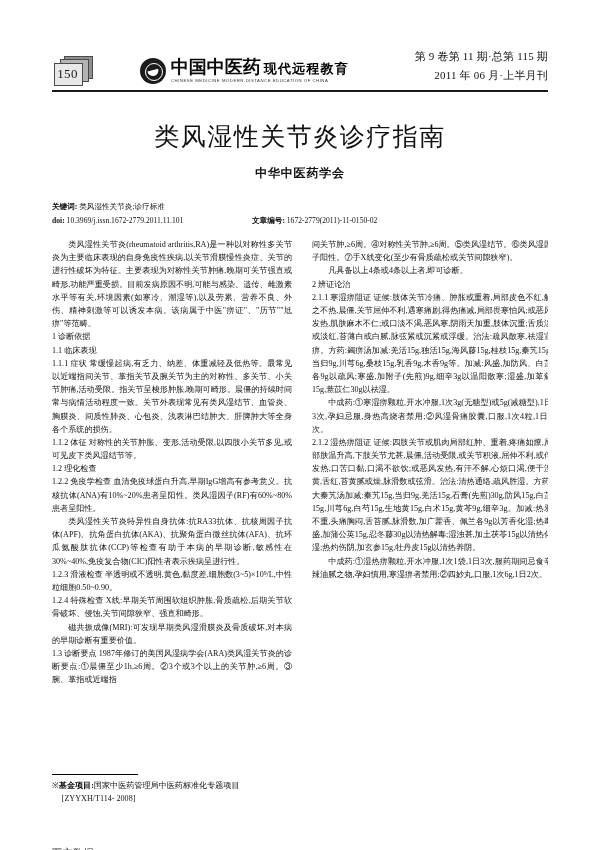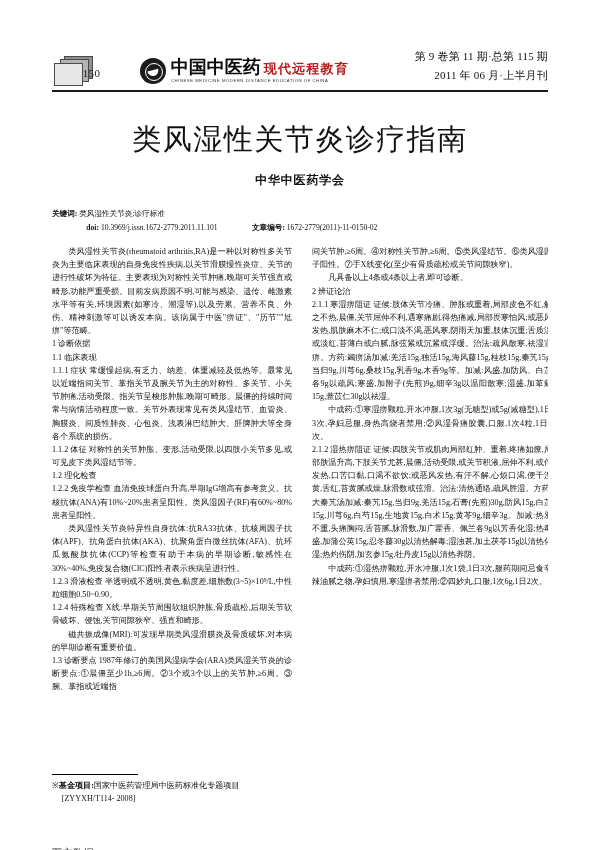--- a/index.html
+++ b/index.html
@@ -48,24 +48,23 @@
   .page-num-stack .s3 { left: 12px; top: 0px;  background:#8f8f8f; }
   .page-num-stack .s2 { left: 8px;  top: 3px;  background:#b4b4b4; }
   .page-num-stack .s1 { left: 2px;  top: 7px;  background:#e8e8e8; }
   .page-num-stack .num {
     position: absolute;
     left: 2px; top: 7px;
     width: 27px; height: 21px;
     line-height: 21px;
     text-align: center;
     font-family: "Liberation Serif", serif;
-    font-size: 11px;
+    font-size: 13px;
     color: #1a1a1a;
     letter-spacing: .4px;
-    padding-left: 24px;
   }
 
   .brand {
     display: flex;
     align-items: center;
     gap: 5px;
     margin-left: -22px;
     margin-bottom: 2px;
   }
   .brand-mark {
@@ -103,21 +102,21 @@
     font-size: 18px;
     font-weight: 700;
     letter-spacing: 0px;
     color: #0a0a0a;
   }
   .brand-cn .mid {
     font-family: "DejaVu Serif", "Liberation Serif", serif;
     font-size: 13px;
     font-weight: 700;
     letter-spacing: 1.2px;
-    color: #b91c1c;
+    color: #000000;
   }
   .brand-en {
     margin-top: 3px;
     font-family: "Liberation Sans", sans-serif;
     font-size: 4.2px;
     letter-spacing: .5px;
     color: #333;
     transform: scaleX(1.02);
     transform-origin: left;
   }
@@ -134,41 +133,40 @@
 
   .rule-thick {
     border: 0;
     border-top: 2px solid #1a1a1a;
     margin: 4px 0 0 0;
   }
 
   
   .title {
     text-align: center;
-    font-size: 29px;
+    font-size: 25px;
     font-weight: 400;
     letter-spacing: 1.5px;
     margin: 28px 0 0 0;
     font-family: Liberation Serif, serif;
   }
   .author {
     text-align: center;
     font-size: 12px;
     font-weight: 700;
     letter-spacing: .8px;
     margin: 12px 0 0 0;
     font-family: "DejaVu Sans", "Liberation Sans", sans-serif;
   }
 
   .meta {
     margin-top: 18px;
     font-size: 7.6px;
     line-height: 1.85;
     color: #111;
-    text-align: center;
   }
   .meta b { font-weight: 700; }
   .meta-row { display: flex; }
   .meta-left { width: 200px; flex: 0 0 auto; }
 
   
   .columns {
     display: flex;
     gap: 20px;
     margin-top: 10px;

